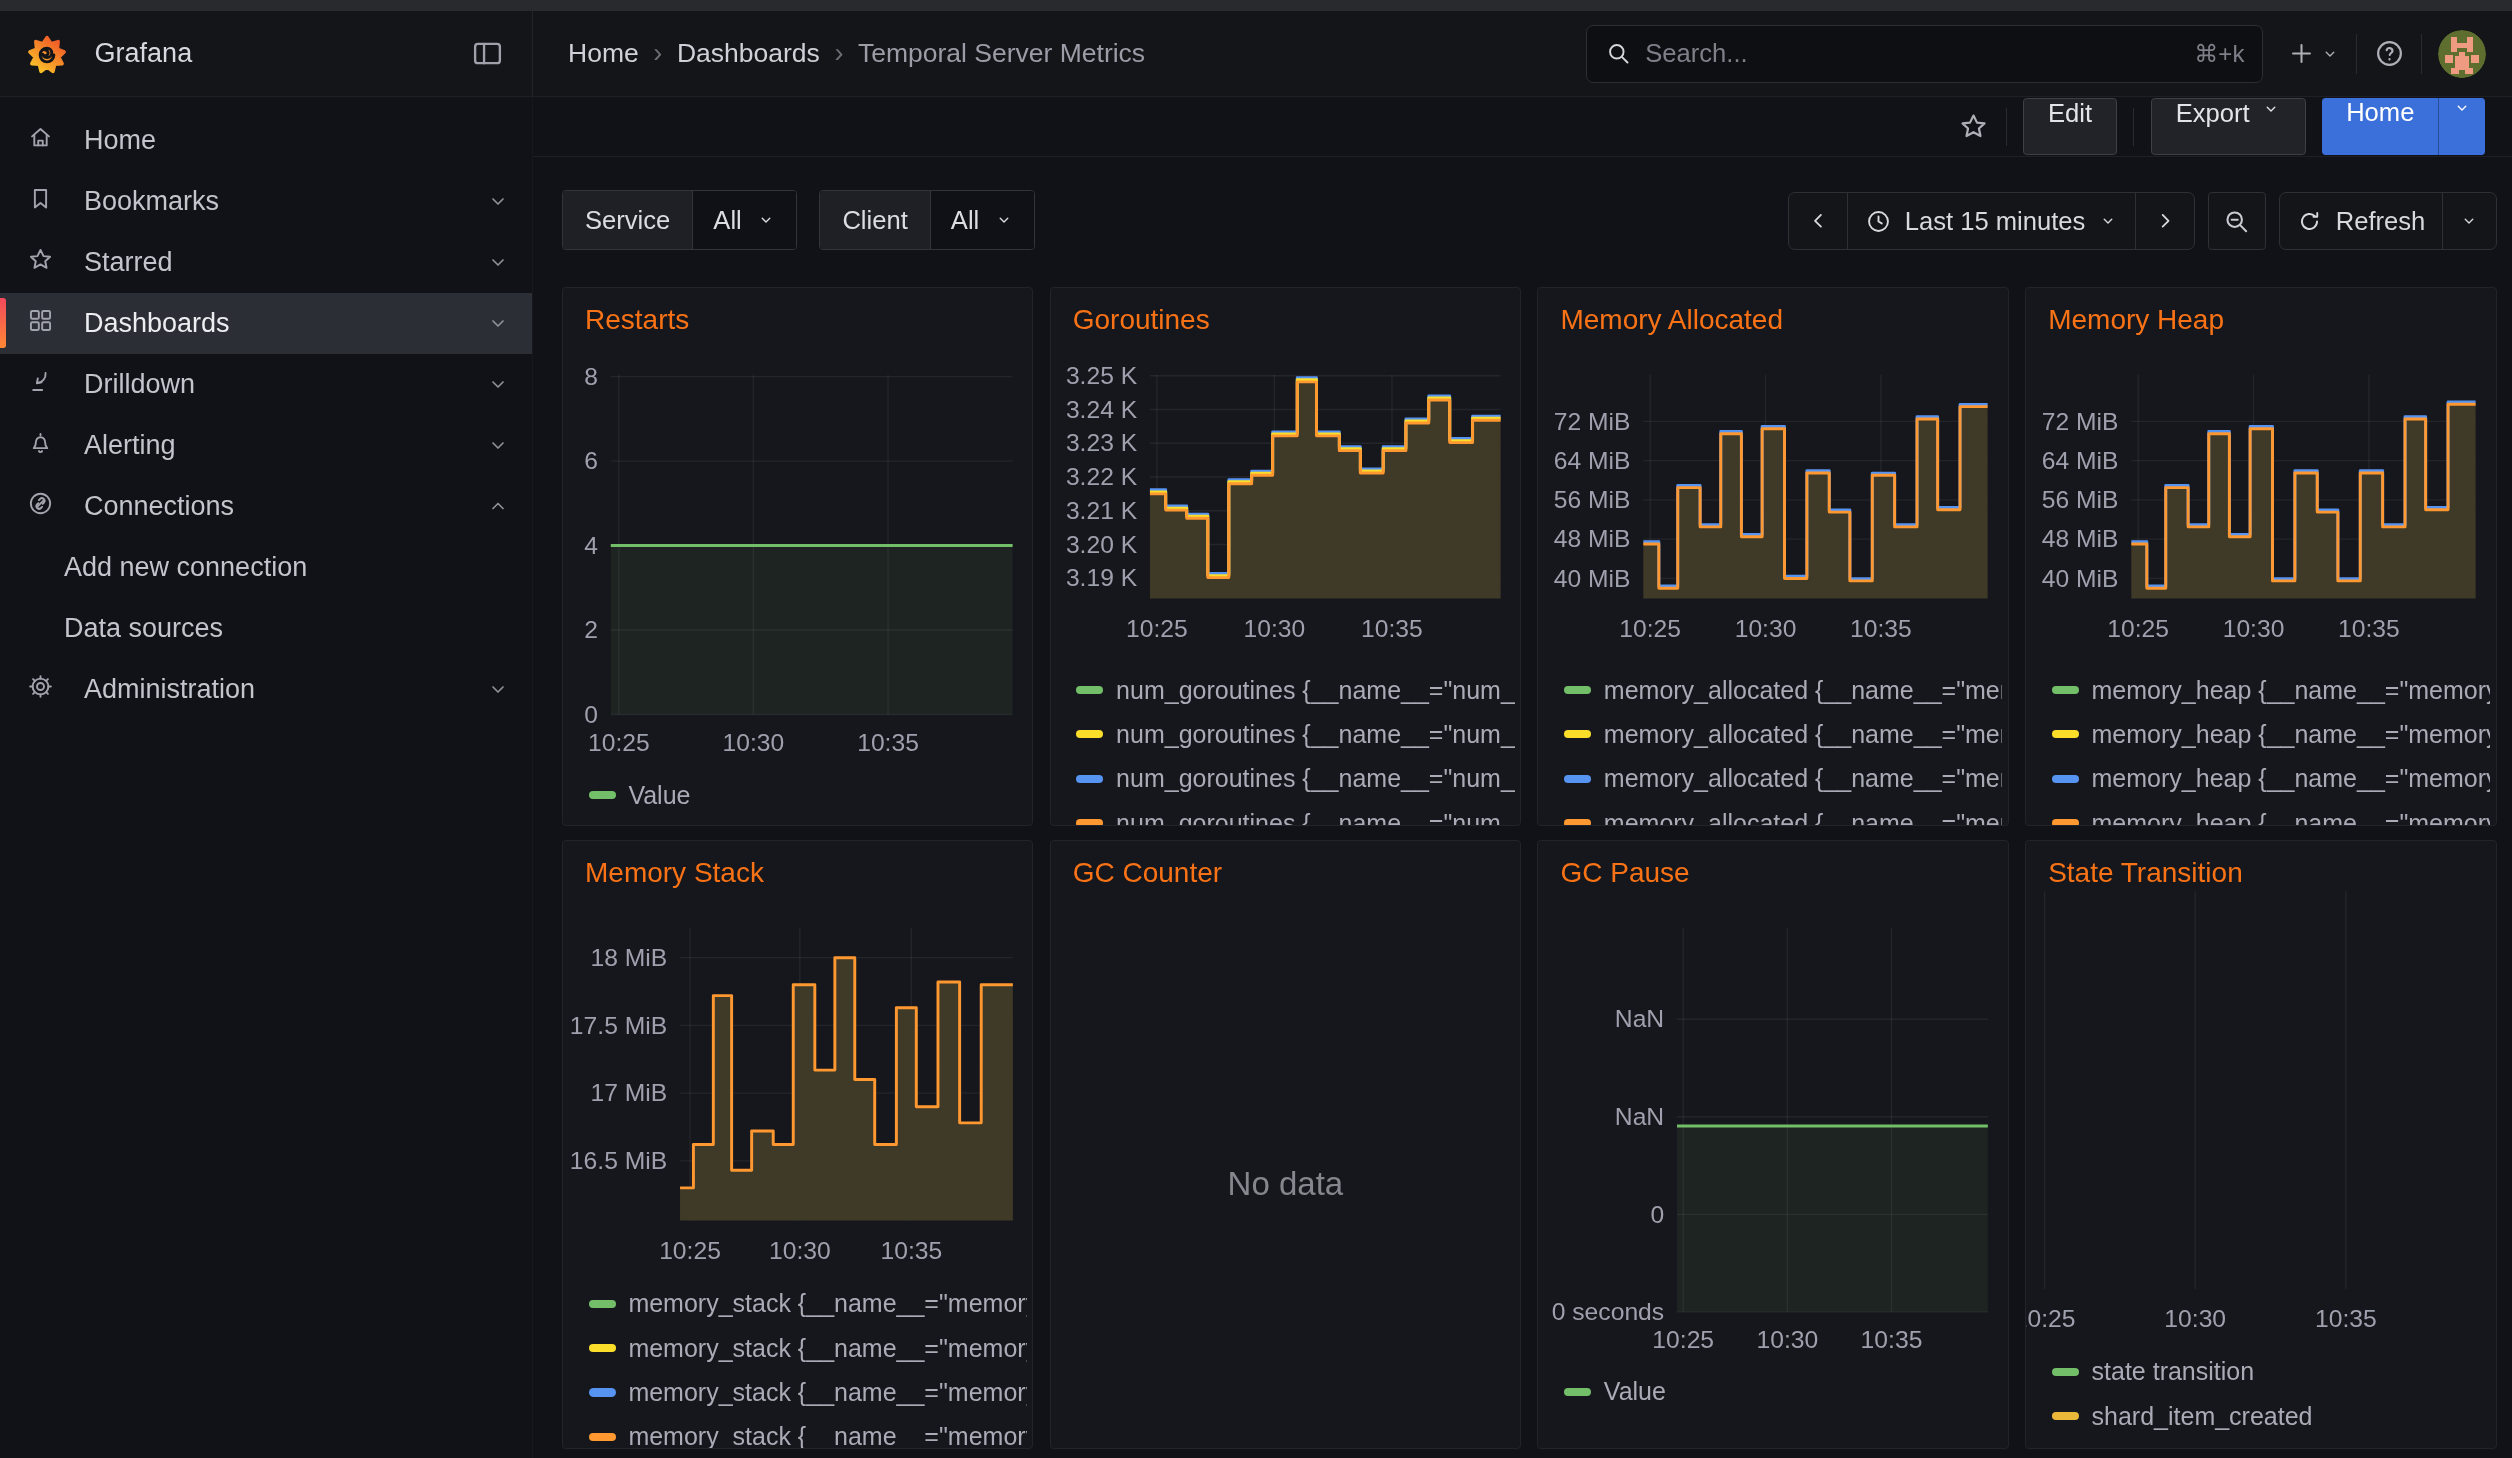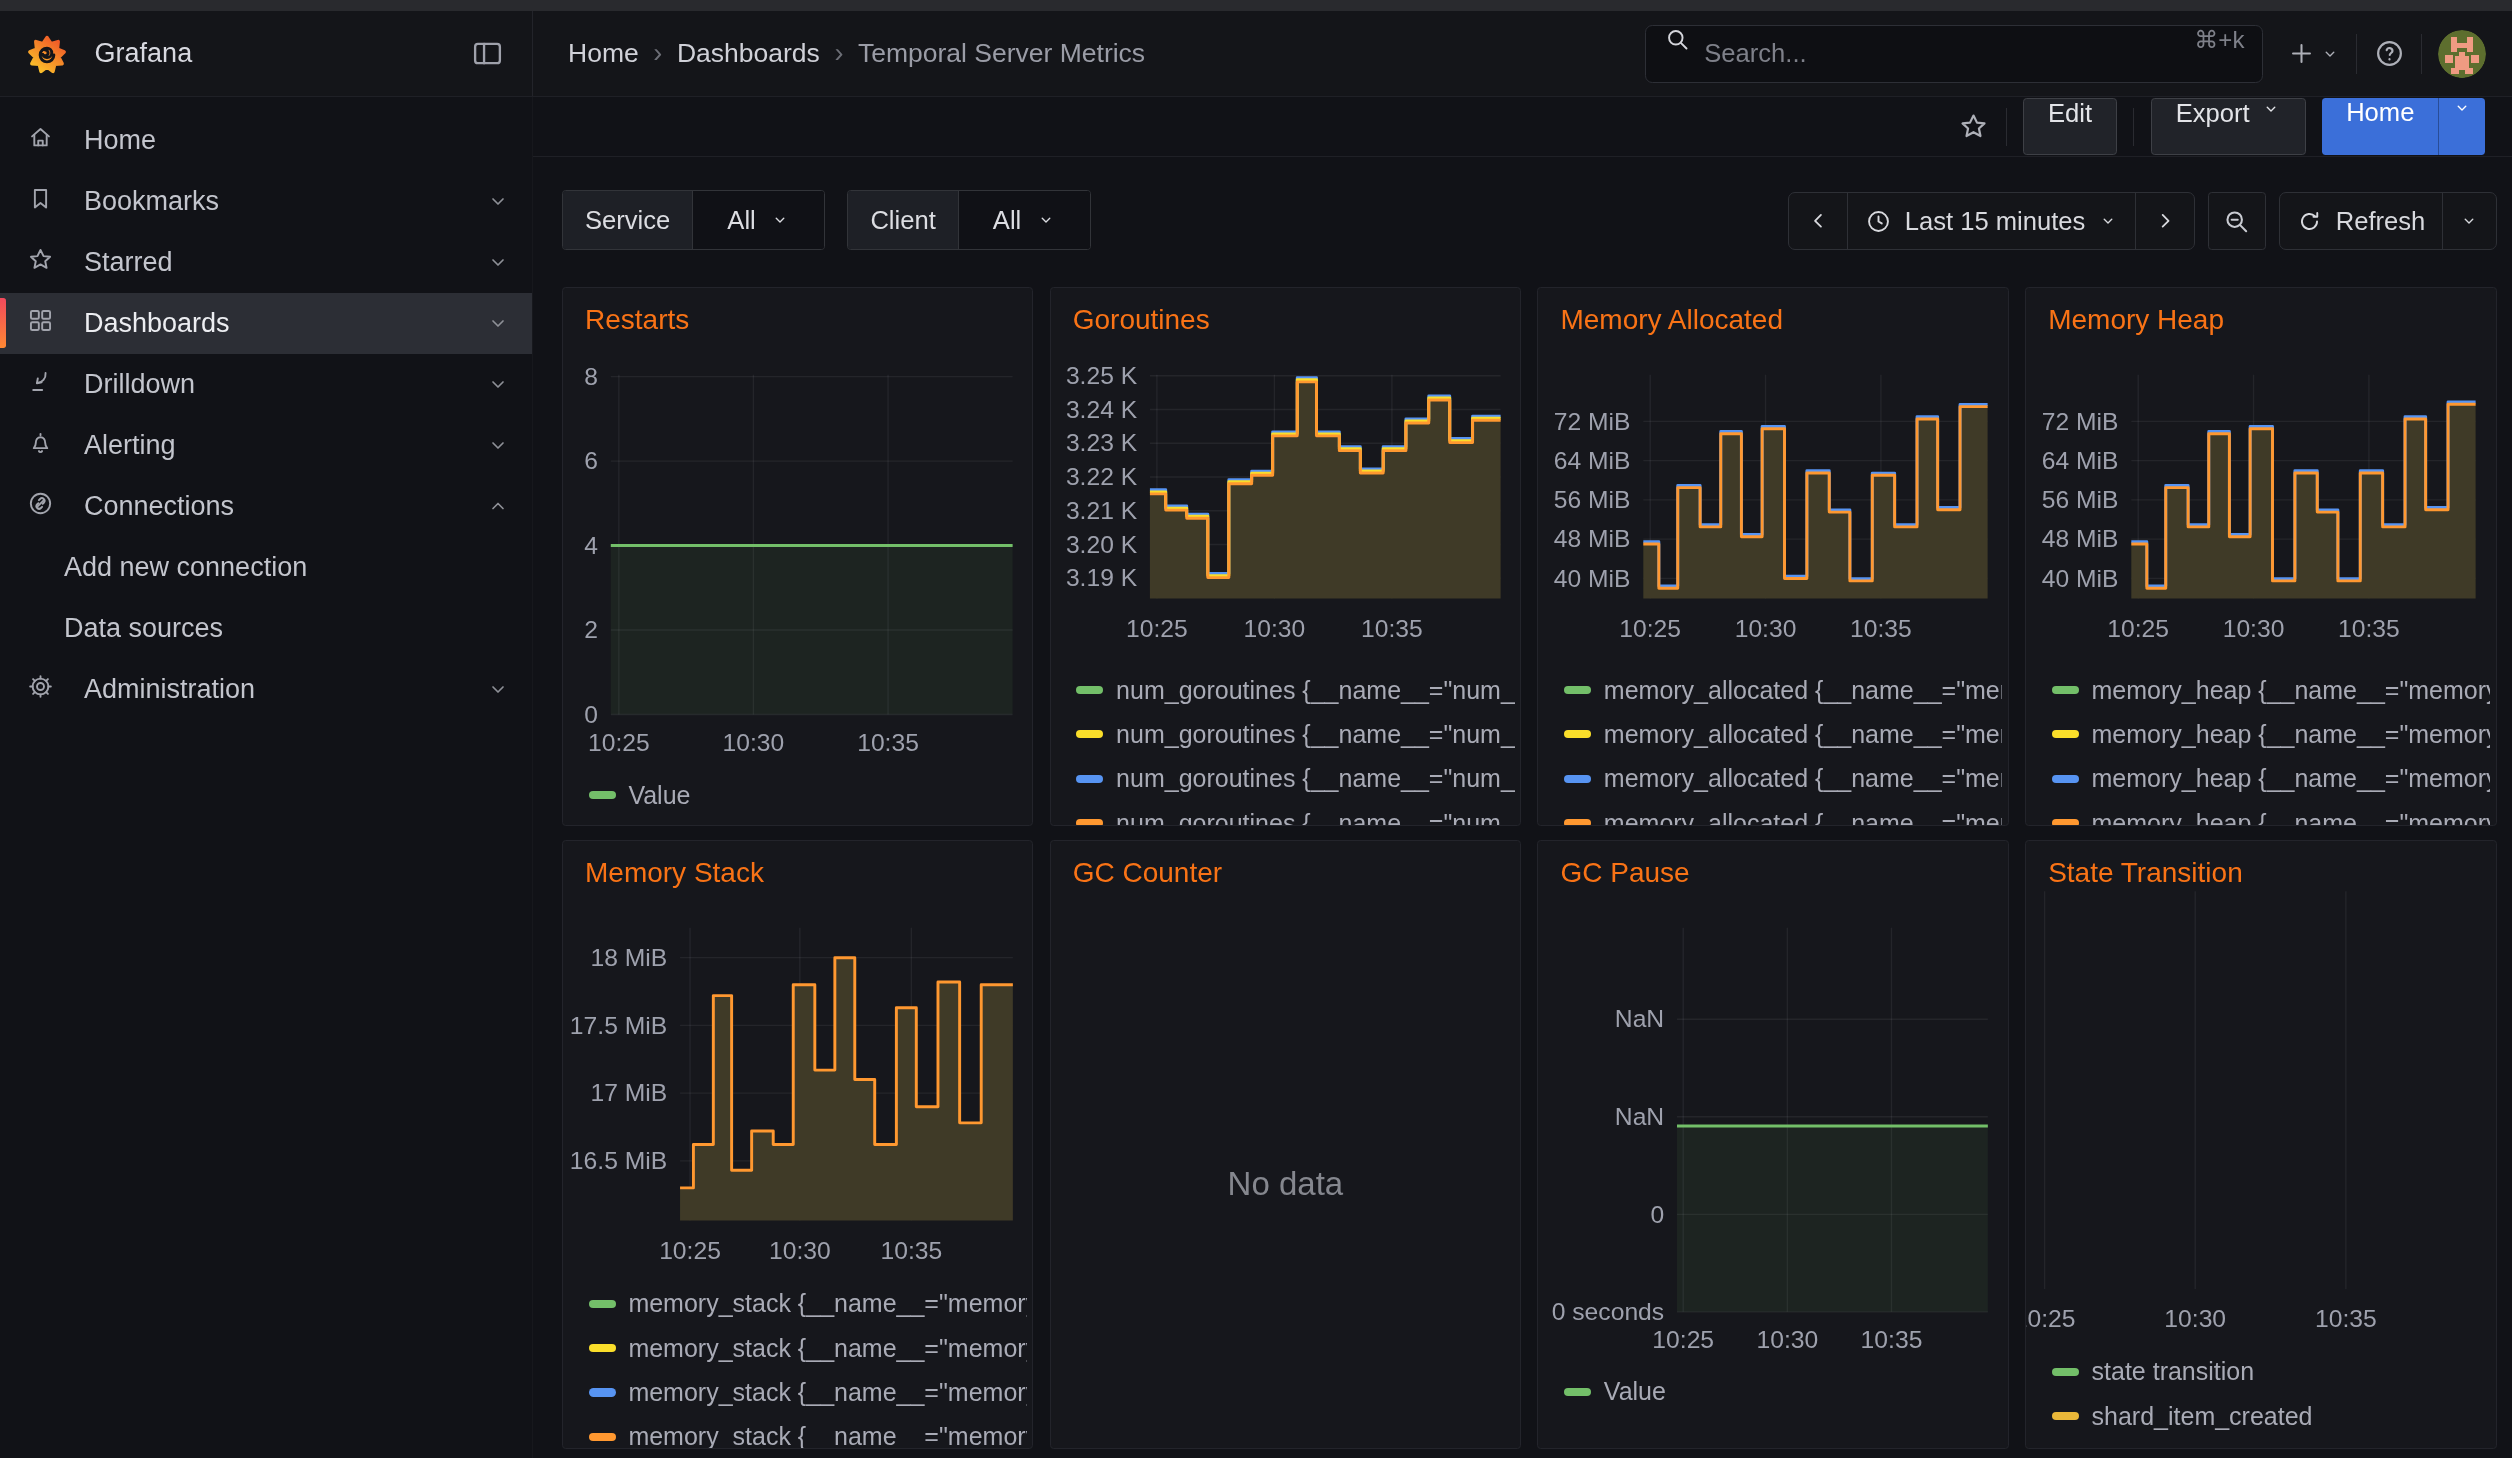--- a/index.html
+++ b/index.html
@@ -11,22 +11,22 @@
   .header-left { width:533px; border-right:0.9px solid #23242a; display:flex; align-items:center; padding:0 24px 0 25.6px; }
   .logo { width:42px; height:42px; display:inline-block; }
   .app-name { font-size:27px; color:#d8d9e0; margin-left:27px; font-weight:400; }
   .dock-btn { margin-left:auto; background:none; border:none; color:#9fa1ab; cursor:pointer; width:37px; height:37px; }
   .header-right { flex:1; display:flex; align-items:center; padding:0 25.6px 0 35px; }
   .breadcrumb { display:flex; align-items:center; gap:14.6px; font-size:26.5px; }
   .crumb { color:#d0d1d8; }
   .crumb.current { color:#9a9ca6; }
   .crumb-sep { color:#6c6e76; font-size:27px; }
   .spacer { flex:1; }
-  .search-box { width:618px; height:58px; background:#0e0f13; border:0.9px solid #2d2f36; border-radius:7.3px;
-    display:flex; padding:0 18px; gap:12.8px; }
+  .search-box { width:677px; height:58px; background:#0e0f13; border:0.9px solid #2d2f36; border-radius:7.3px;
+    display:flex; align-items:center; padding:0 18px; gap:12.8px; }
   .search-box input { flex:1; background:transparent; border:none; outline:none; color:#c8c9d2;
     font-size:25.6px; font-family:inherit; }
   .search-box input::placeholder { color:#7e8089; }
   .kbd-hint { color:#7e8089; font-size:24px; }
   .hdr-icons { display:flex; align-items:center; margin-left:24px; gap:16.4px; }
   .hdr-divider { width:0.9px; height:40px; background:#2a2b31; }
   .icon-btn { background:none; border:none; color:#aeb0b8; cursor:pointer; display:flex; align-items:center; gap:3.7px; }
   .avatar { width:48px; height:48px; border-radius:50%; display:block; }
   svg.ic { display:block; }
   
@@ -50,21 +50,21 @@
     display:inline-flex; gap:11px; padding:0 24px; }
   .btn-secondary { background:#212329; border:0.9px solid #3e4046; color:#e3e4e8; }
   .btn-primary { background:#3b6fd9; border:none; color:#ffffff; }
   .split { display:inline-flex; border-radius:3.7px; overflow:hidden; }
   .split .btn { border-radius:0; }
   .split .chev-seg { padding:0 12.8px; border-left:0.9px solid rgba(0,0,0,0.3); }
   
   .filters-row { display:flex; align-items:flex-end; margin:33px 15.5px 0 29px; }
   .var-chip { display:inline-flex; height:60px; border:0.9px solid #323439; border-radius:3.7px; overflow:hidden; margin-right:22px; }
   .var-chip .var-label { background:#1e2026; display:flex; align-items:center; padding:0 22px; font-size:25.6px; color:#dcdde2; }
-  .var-chip .var-value { background:#101116; display:flex; align-items:center; gap:14.6px; padding:0 34px;
+  .var-chip .var-value { background:#101116; display:flex; align-items:center; gap:14.6px; padding:0 20px;
     font-size:25.6px; color:#dcdde2; border-left:0.9px solid #323439; cursor:pointer; }
   .time-controls { margin-left:auto; display:flex; align-items:center; gap:12.8px; }
   .seg-group { display:inline-flex; height:58px; border:0.9px solid #2e3036; border-radius:7px; overflow:hidden; background:#141519; }
   .seg { display:inline-flex; align-items:center; gap:12.8px; padding:0 16.4px; font-size:25.6px; font-weight:500;
     color:#d8d9de; cursor:pointer; border-right:0.9px solid #2e3036; background:transparent; border-top:none; border-bottom:none; border-left:none; font-family:inherit;}
   .seg:last-child { border-right:none; }
   .sq-btn { width:58px; height:58px; border:0.9px solid #2e3036; border-radius:3.7px; background:#141519;
     color:#c9cbd2; display:inline-flex; align-items:center; justify-content:center; cursor:pointer; }
   
   .dash { display:grid; grid-template-columns:repeat(4,1fr); grid-template-rows:539px 609px;

